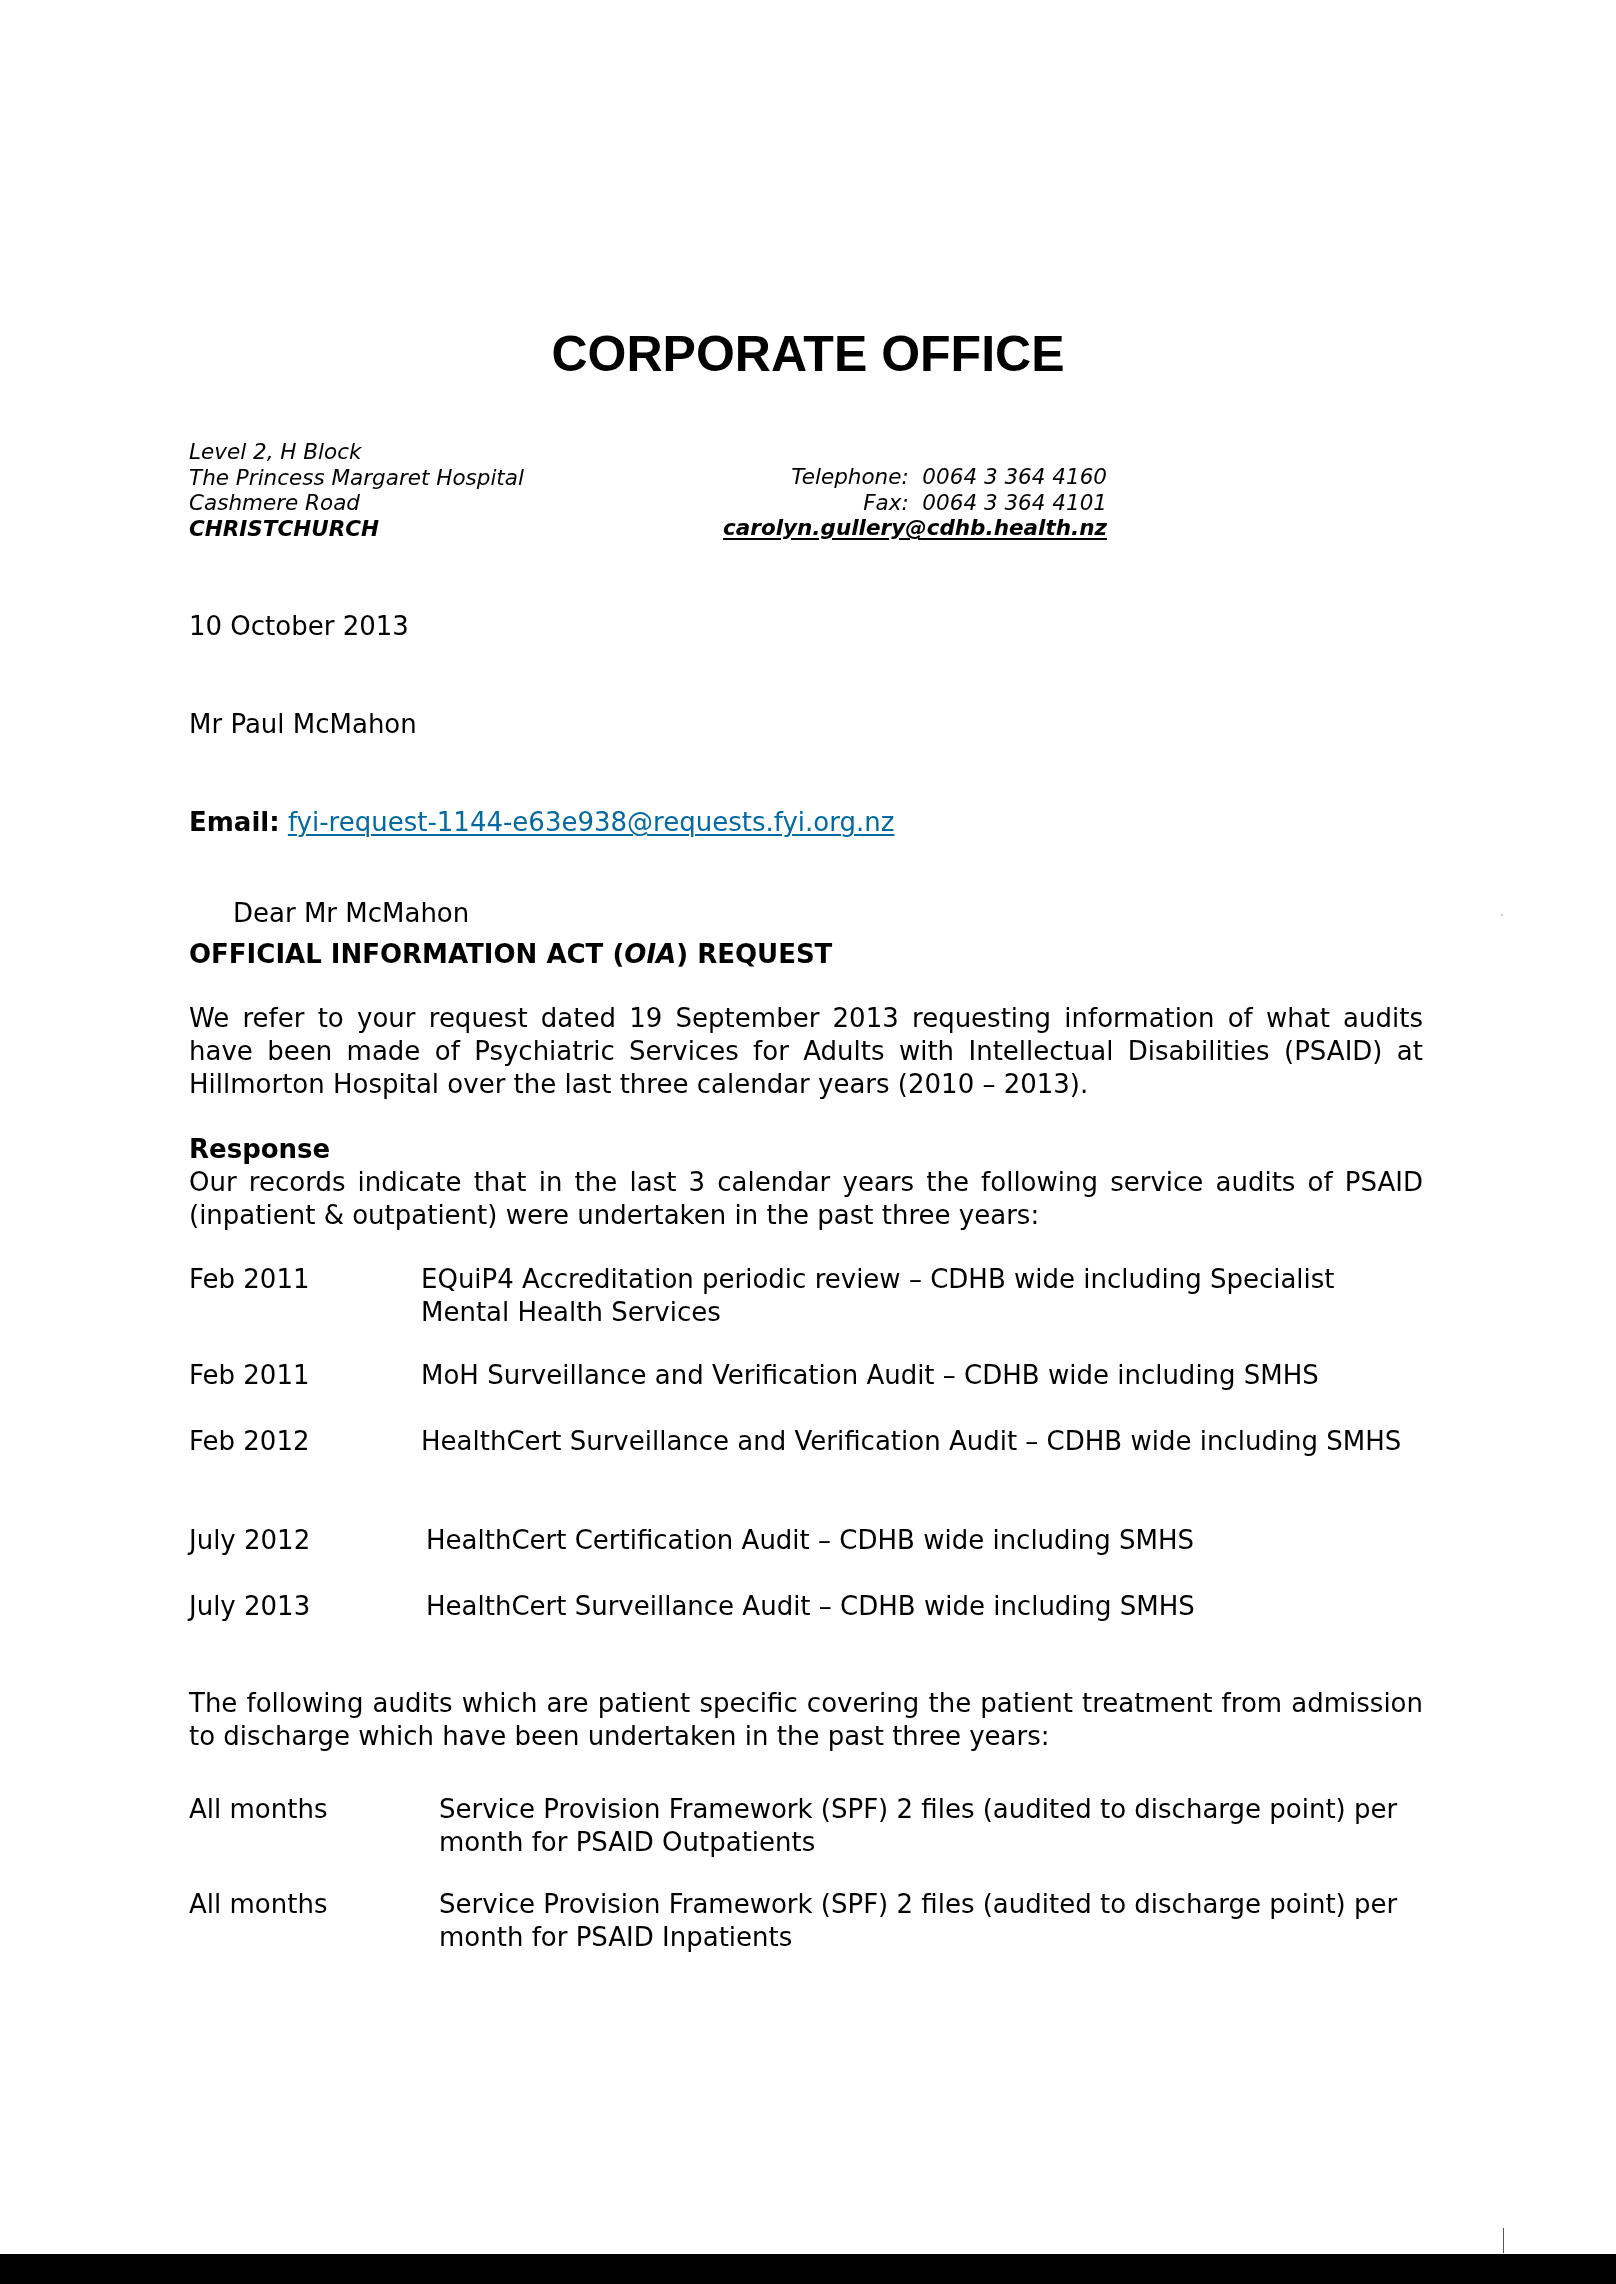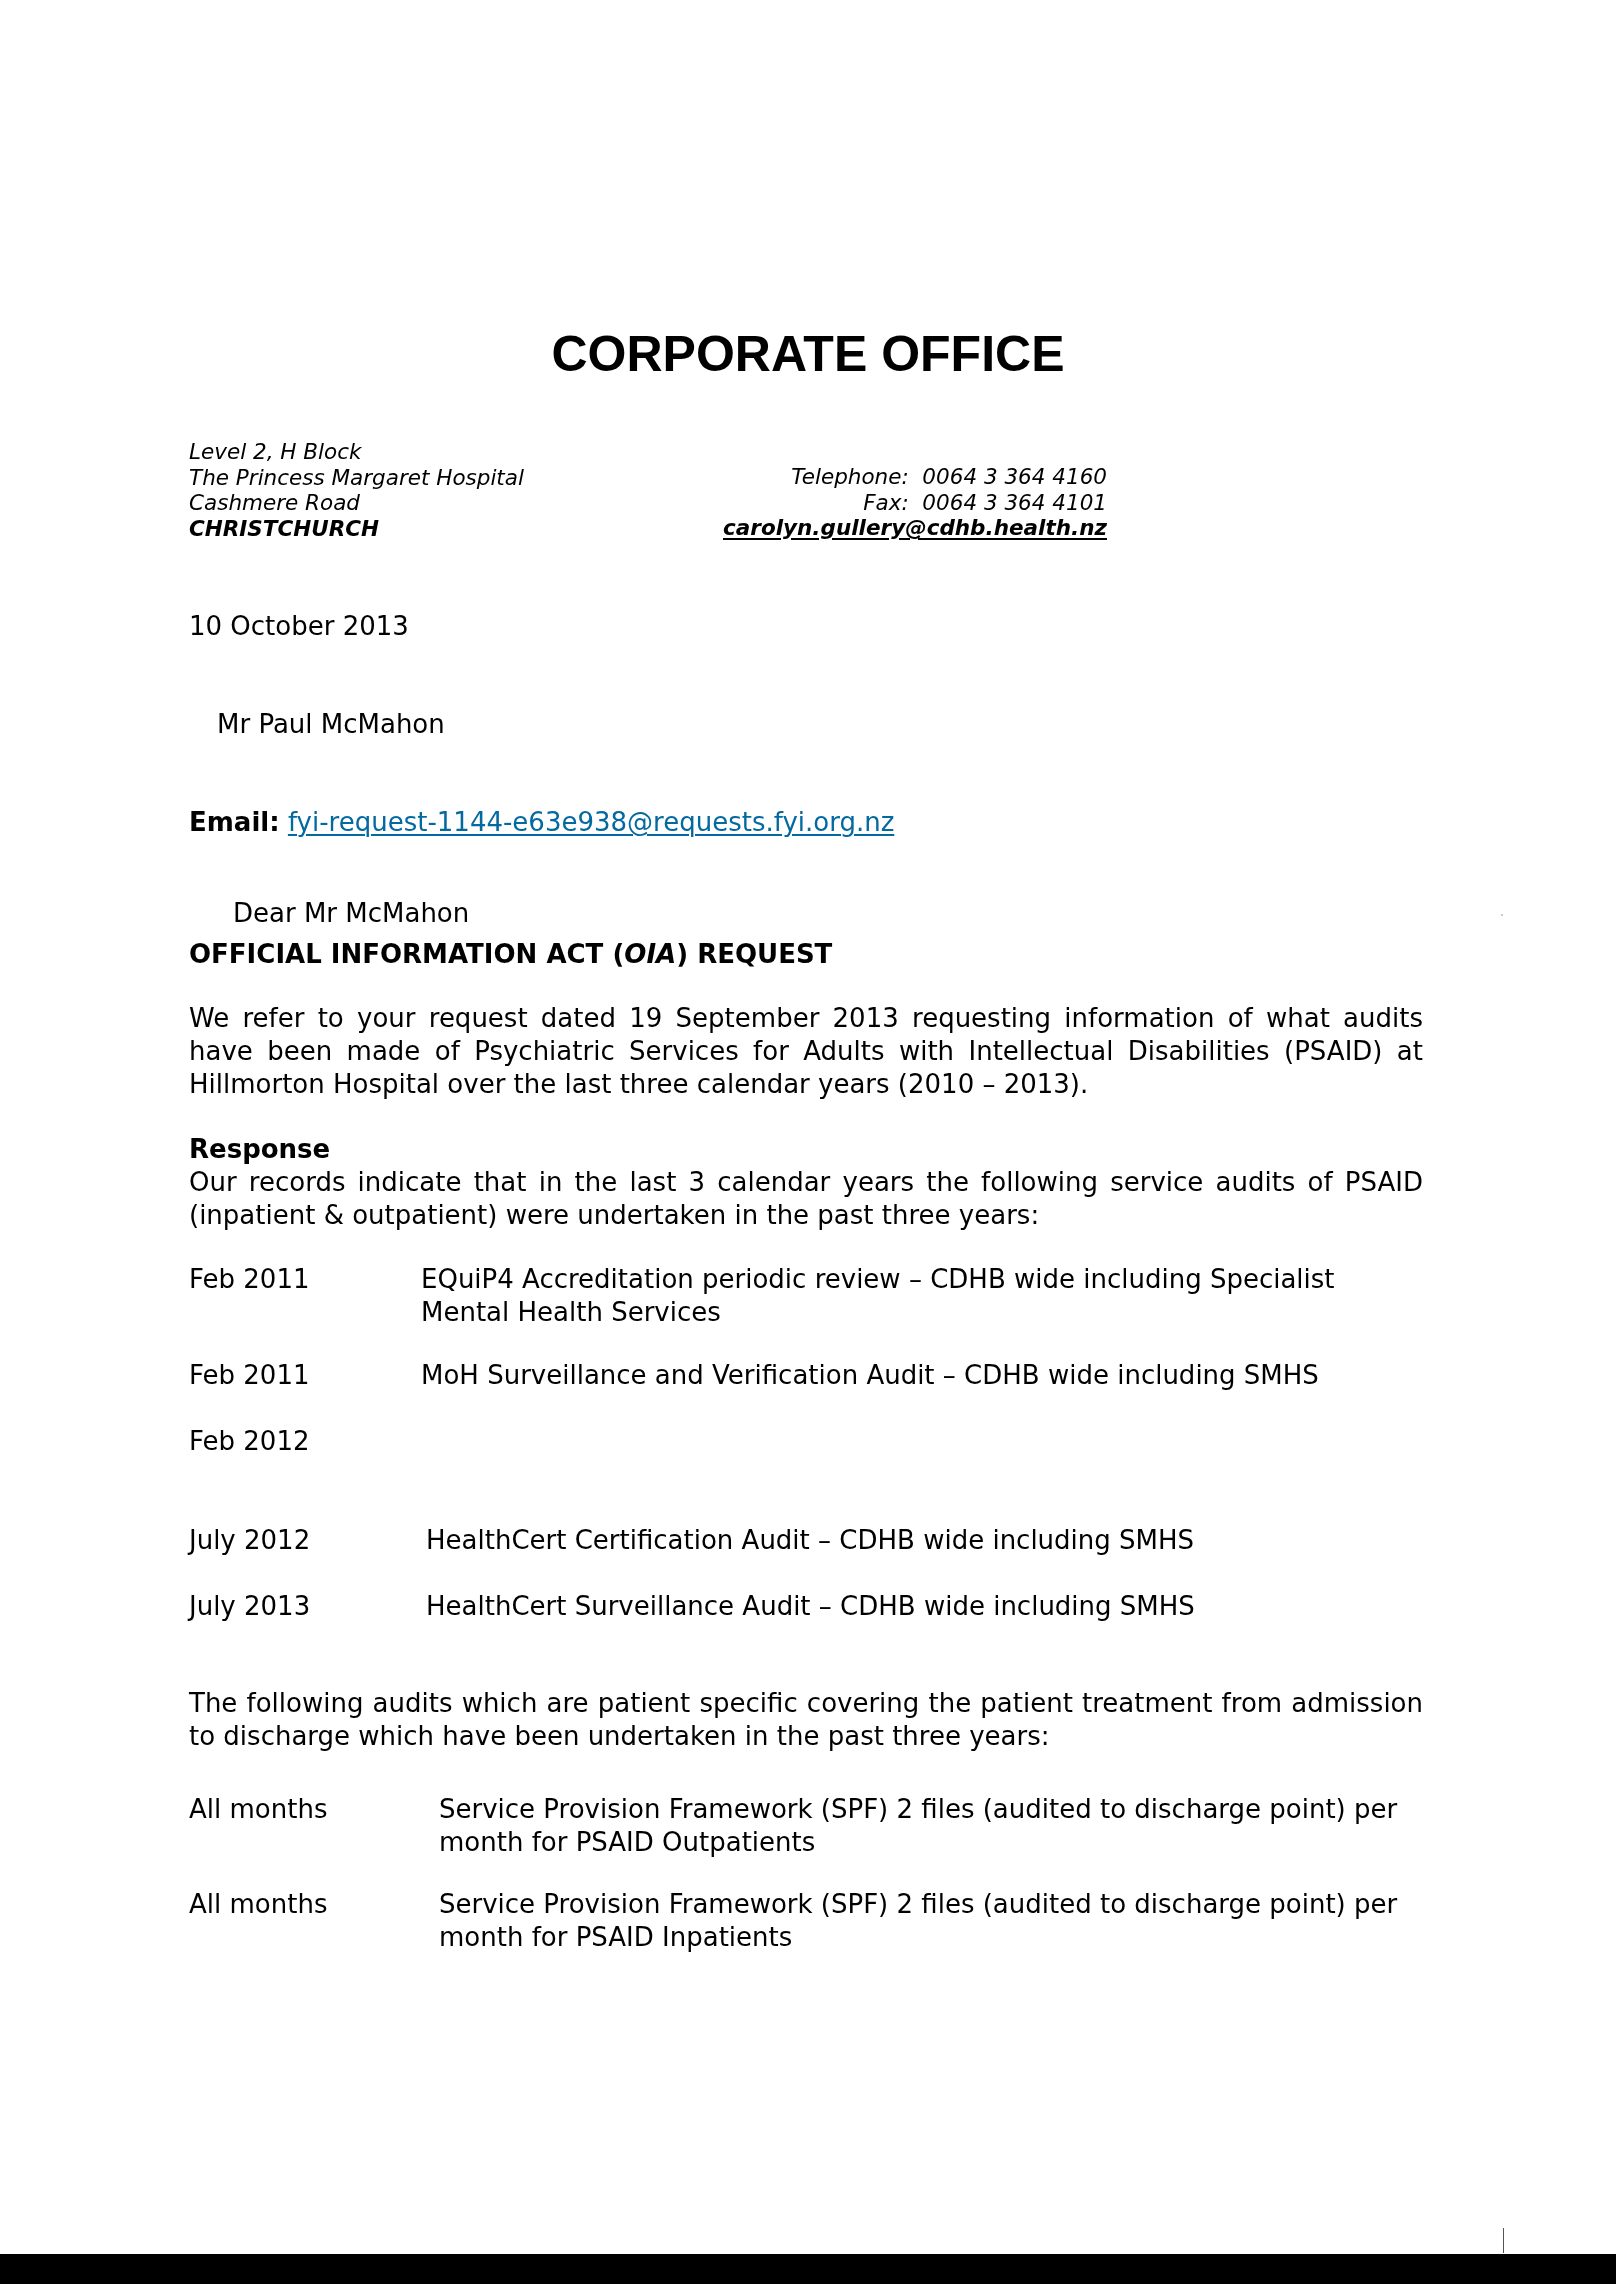--- a/index.html
+++ b/index.html
@@ -51,21 +51,21 @@
       text-underline-offset: 2.6px;
     }
 
     .body-text {
       font-size: 26px;
       line-height: 33px;
     }
     .abs { position: absolute; left: 189px; }
 
     .date { top: 610px; }
-    .recipient { top: 708px; margin-left: 28px; }
+    .recipient { top: 708px; }
     .email-line { top: 806px; }
     .email-line .lbl { font-weight: bold; }
     .email-line .addr {
       text-decoration: underline;
       text-decoration-thickness: 2px;
       text-underline-offset: 3.3px;
       color: #0369a1;
     }
     .salutation { top: 897px; margin-left: 44px; }
     .heading {
@@ -179,20 +179,21 @@
   <div class="audit-row body-text r1">
     <div class="audit-date">Feb 2011</div>
     <div class="audit-desc">EQuiP4 Accreditation periodic review – CDHB wide including Specialist Mental Health Services</div>
   </div>
   <div class="audit-row body-text r2">
     <div class="audit-date">Feb 2011</div>
     <div class="audit-desc">MoH Surveillance and Verification Audit – CDHB wide including SMHS</div>
   </div>
   <div class="audit-row body-text r3">
     <div class="audit-date">Feb 2012</div>
+    <div class="audit-desc">HealthCert Surveillance and Verification Audit – CDHB wide including SMHS</div>
   </div>
   <div class="audit-row wide body-text r4">
     <div class="audit-date">July 2012</div>
     <div class="audit-desc">HealthCert Certification Audit – CDHB wide including SMHS</div>
   </div>
   <div class="audit-row wide body-text r5">
     <div class="audit-date">July 2013</div>
     <div class="audit-desc">HealthCert Surveillance Audit – CDHB wide including SMHS</div>
   </div>
 

